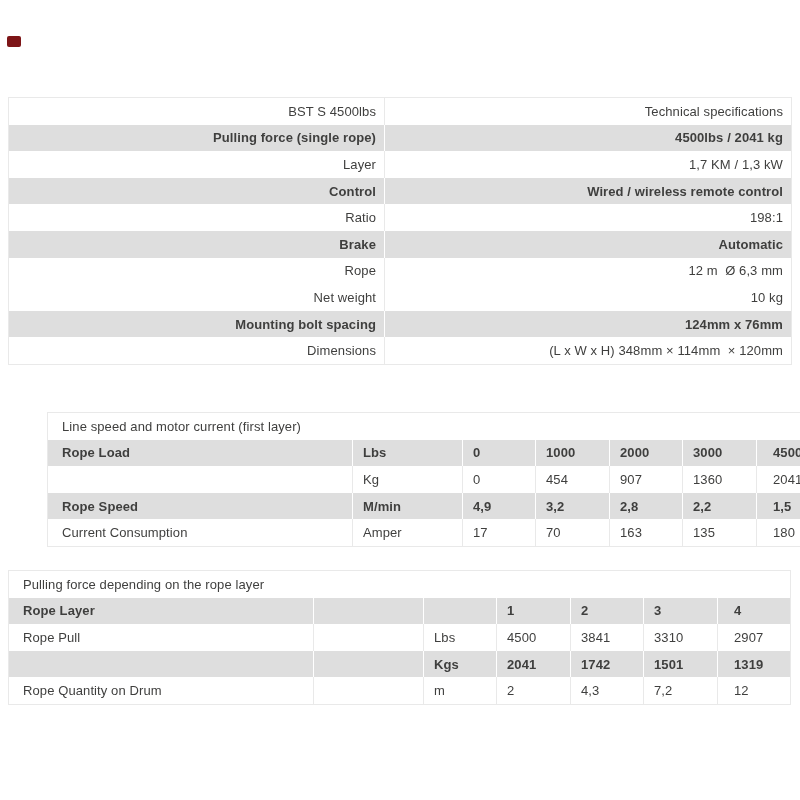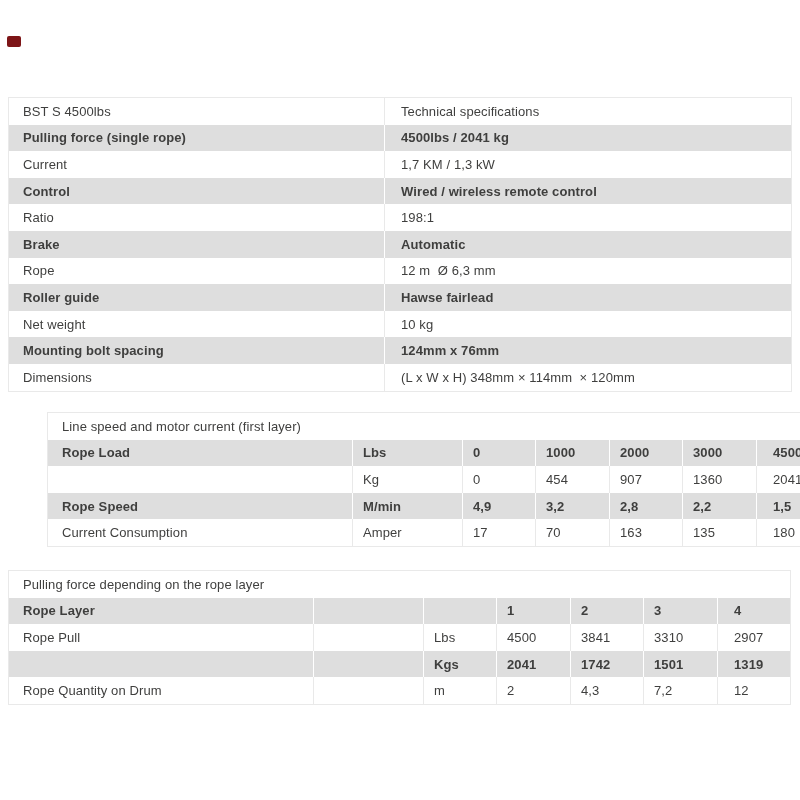--- a/index.html
+++ b/index.html
@@ -18,21 +18,21 @@
   table.tbl {
     position: absolute;
     left: 8px;
     width: 783px;
     border-collapse: collapse;
     table-layout: fixed;
     font-size: 13px;
     color: #3f3f3e;
     border: 1px solid #e9e9e9;
   }
-  #spec-table   { top: 97px;  }
+  #spec-table   { top: 97px; text-align: right;  }
   #speed-table  { top: 412px; margin-left: 39px; }
   #layer-table  { top: 570px; }
   td {
     height: 26.6px;
     padding: 0 8px 0 10px;
     border-right: 1px solid #e9e9e9;
     overflow: hidden;
     white-space: nowrap;
     vertical-align: middle;
     font-weight: 400;
@@ -60,42 +60,38 @@
   <tbody>
     <tr>
       <td class="c0">BST S 4500lbs</td>
       <td>Technical specifications</td>
     </tr>
     <tr class="g">
       <td class="c0">Pulling force (single rope)</td>
       <td>4500lbs / 2041 kg</td>
     </tr>
     <tr>
-      <td class="c0">Current</td>
+      <td class="c0">Layer</td>
       <td>1,7 KM / 1,3 kW</td>
     </tr>
     <tr class="g">
       <td class="c0">Control</td>
       <td>Wired / wireless remote control</td>
     </tr>
     <tr>
       <td class="c0">Ratio</td>
       <td>198:1</td>
     </tr>
     <tr class="g">
       <td class="c0">Brake</td>
       <td>Automatic</td>
     </tr>
     <tr>
       <td class="c0">Rope</td>
       <td>12 m &nbsp;Ø 6,3 mm</td>
-    </tr>
-    <tr class="g">
-      <td class="c0">Roller guide</td>
-      <td>Hawse fairlead</td>
     </tr>
     <tr>
       <td class="c0">Net weight</td>
       <td>10 kg</td>
     </tr>
     <tr class="g">
       <td class="c0">Mounting bolt spacing</td>
       <td>124mm x 76mm</td>
     </tr>
     <tr>

